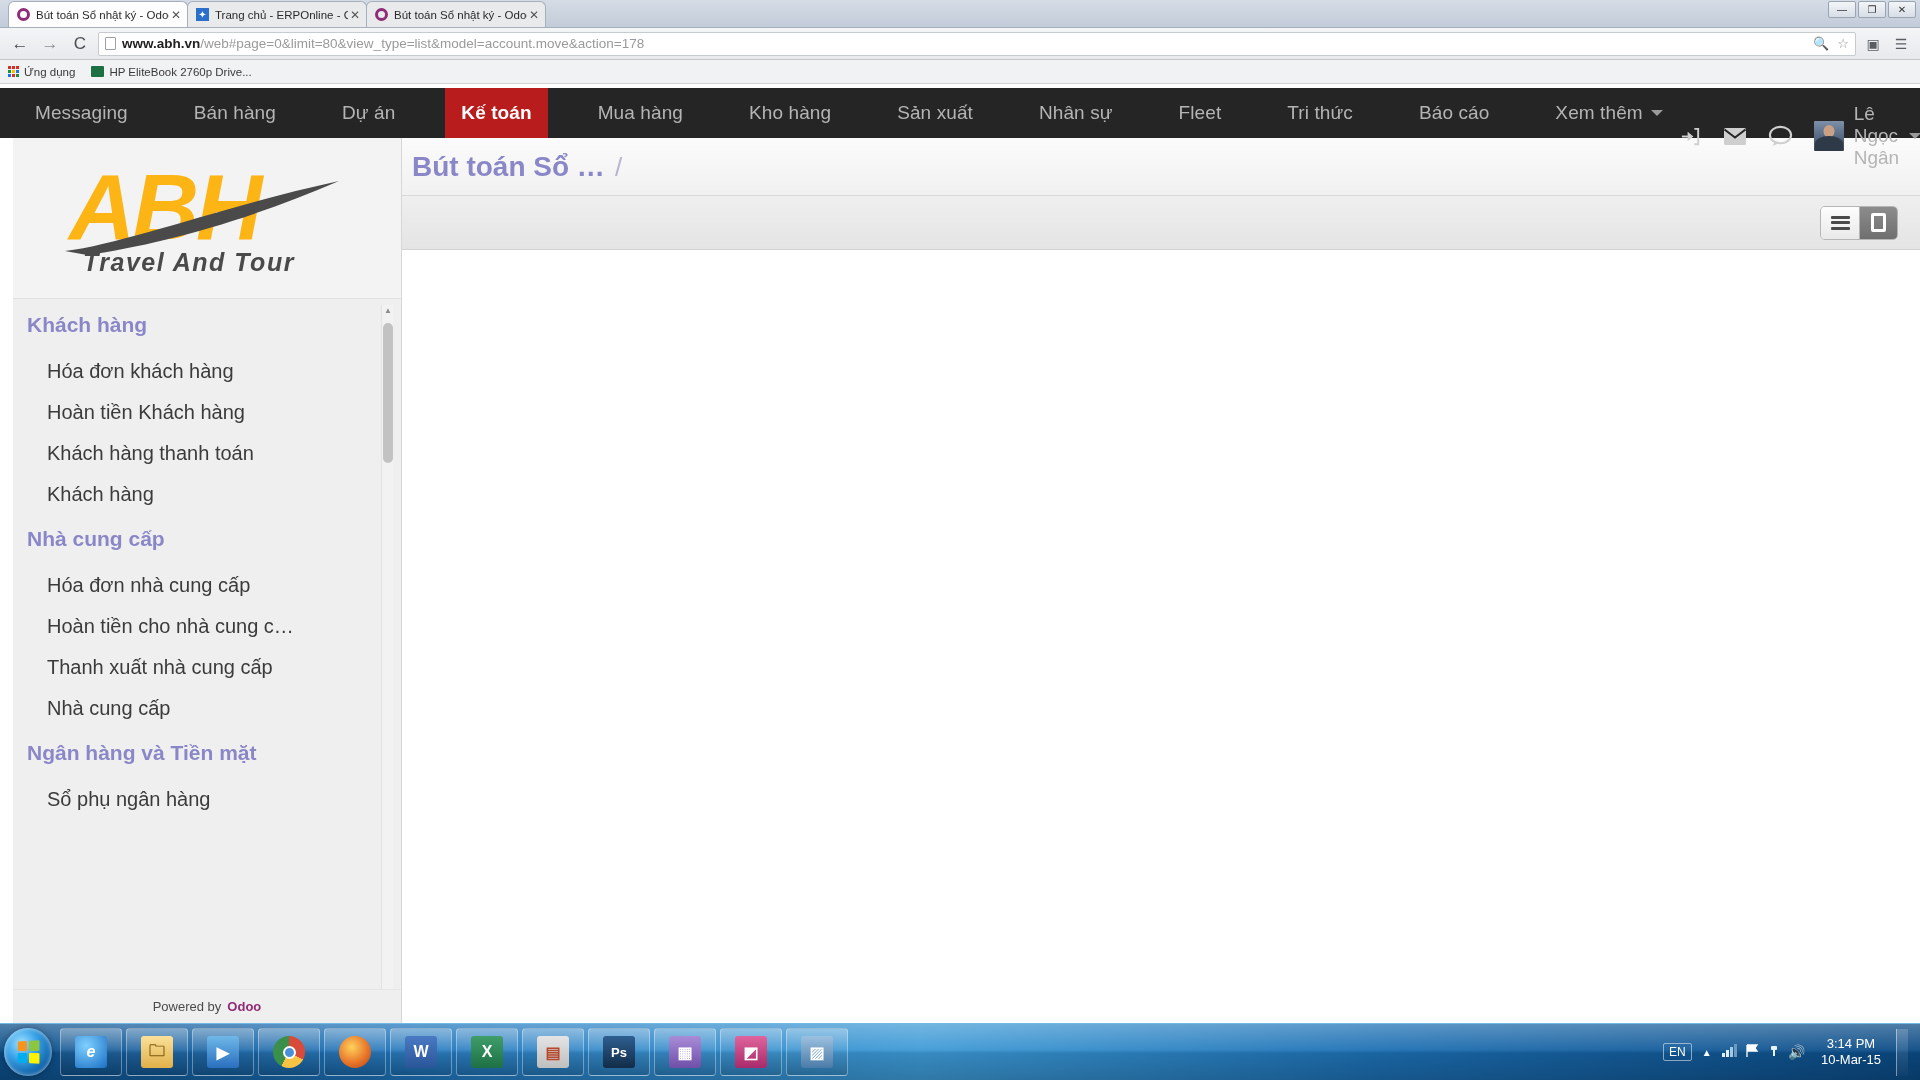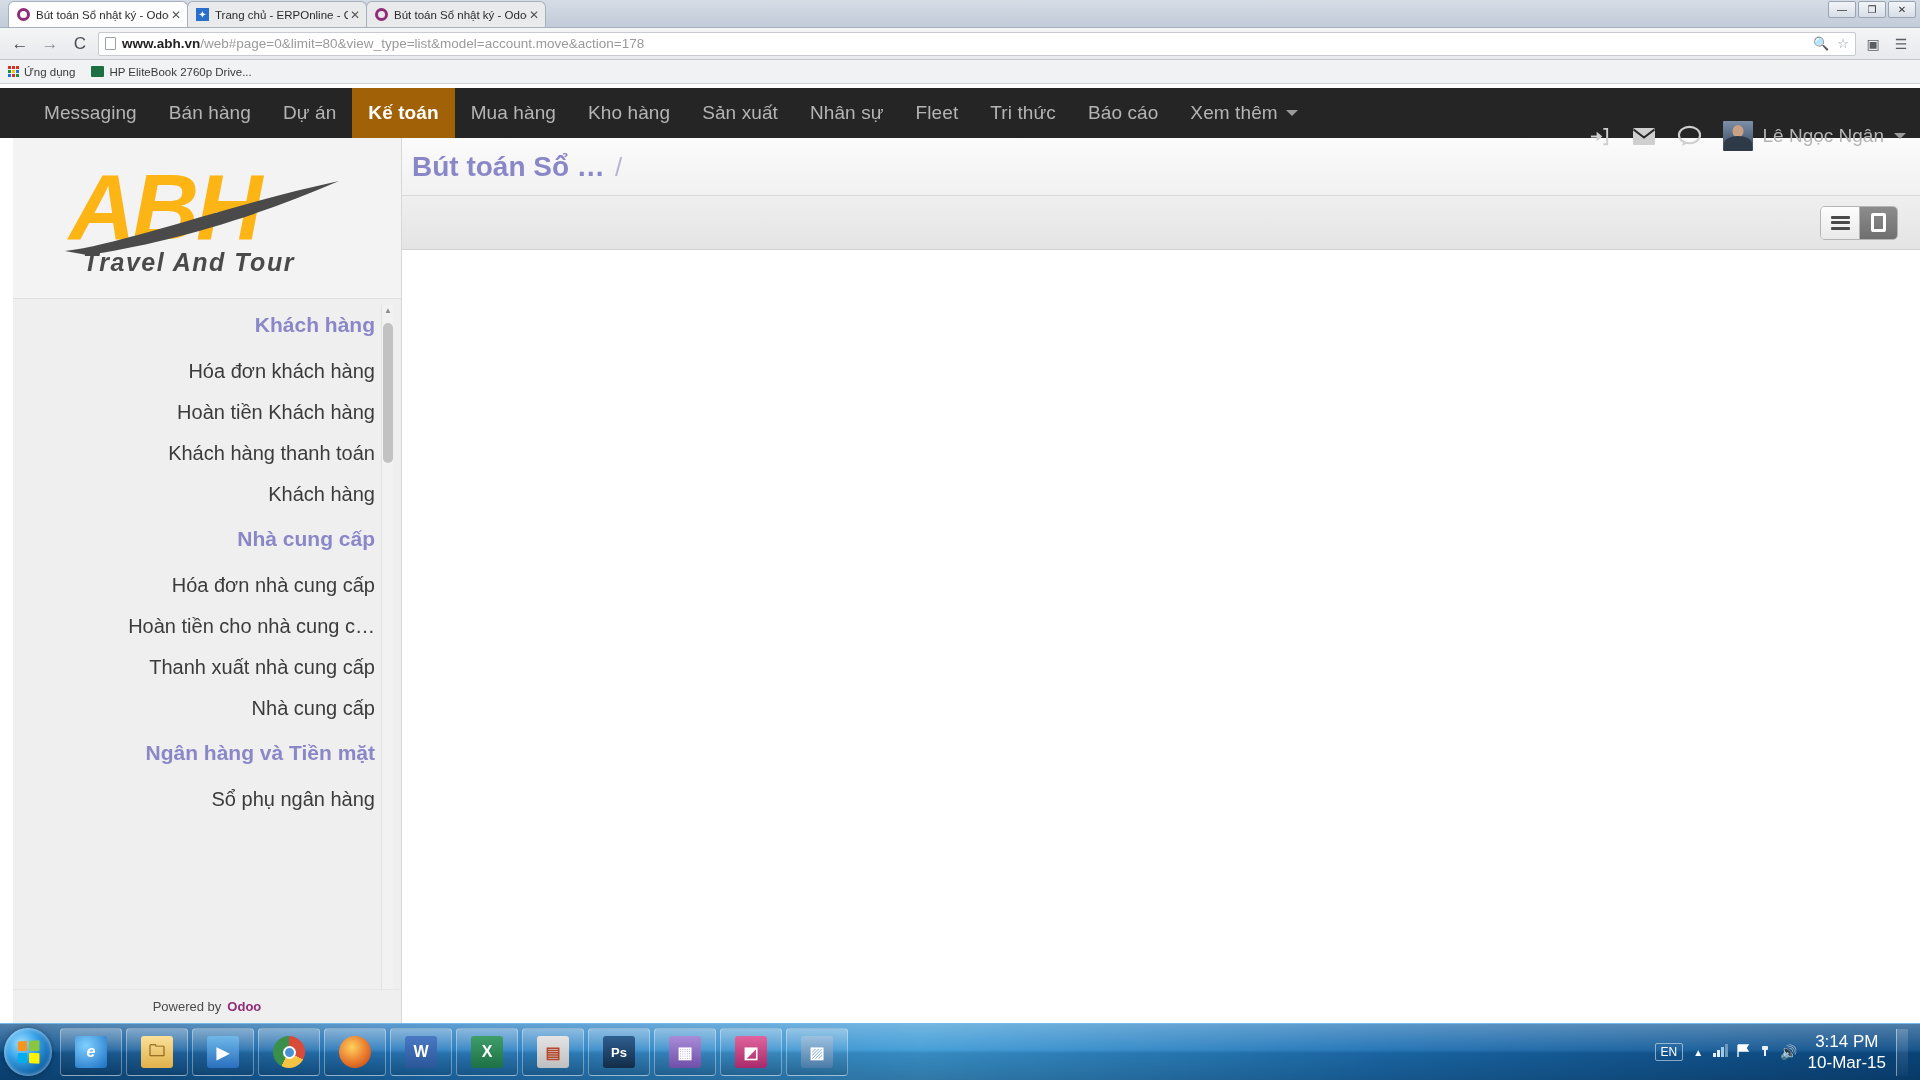--- a/index.html
+++ b/index.html
@@ -103,30 +103,30 @@
   .bm .xl { width:13px;height:11px;background:#1d7044;border-radius:1px;}
 
   
   .app { position:absolute; left:0; top:88px; right:0; bottom:57px; background:#fff; overflow:hidden; }
 
   .odoo-nav {
     height: 50px; background:#252525;
     display:flex; align-items:stretch;
     position:relative;
   }
-  .odoo-nav .menu { display:flex; align-items:stretch; padding-left:28px; }
+  .odoo-nav .menu { display:flex; align-items:stretch; padding-left:19px;gap:34px; }
   .odoo-nav .menu a {
     display:flex; align-items:center;
     padding: 0 16px;
     color:#b4b4b4; font-size:19px;
     text-decoration:none;
     white-space:nowrap;
     letter-spacing:0.1px;
   }
-  .odoo-nav .menu a.active { background:#a16207; color:#fff; font-weight:700; }
+  .odoo-nav .menu a.active { background:#b91c1c; color:#fff; font-weight:700; }
   .odoo-nav .menu a .caret {
     display:inline-block; margin-left:8px;
     width:0;height:0;border-left:6px solid transparent;border-right:6px solid transparent;
     border-top:6px solid #9a9a9a;
   }
   .odoo-nav .sysbar { margin-left:auto; display:flex; align-items:center; gap:21px; padding-right:14px;margin-top:46px; }
   .sysicon { color:#cfcfcf; font-size:21px; display:flex; align-items:center; }
   .userbox { display:flex; align-items:center; gap:10px; color:#b4b4b4; font-size:19px;}
   .avatar {
     width:30px;height:30px; flex:0 0 30px;
@@ -157,21 +157,21 @@
     display:flex; flex-direction:column;
   }
   .logo-wrap { height:160px; display:flex; align-items:center; justify-content:center; background:#f4f3f4; }
   .logo { width: 300px; height: 118px; position:relative; }
 
   .menu-scroll {
     flex:1 1 auto; position:relative; overflow:hidden;
     border-top:1px solid #e1dfe1;
     padding-top: 10px;
   }
-  .menu-inner { padding-left: 14px; padding-right: 26px; text-align: right; }
+  .menu-inner { padding-left: 14px; padding-right: 26px; }
   .sec-title {
     color:#8a87c8; font-size:21px; font-weight:700;
     margin: 12px 0 14px 0;
   }
   .sec-title:first-child { margin-top: 4px; }
   .menu-item {
     color:#3b3b3b; font-size:20px;
     padding: 9px 0 9px 20px;
     white-space:nowrap; overflow:hidden; text-overflow:ellipsis;
     cursor:default;
@@ -259,21 +259,21 @@
     position:relative;
   }
   .tb-ico { width:32px;height:32px; display:flex;align-items:center;justify-content:center;
             font-size:16px; font-weight:700; color:#fff; border-radius:3px; }
   .tray {
     margin-left:auto; display:flex; align-items:center; gap:10px;
     padding-right: 8px; color:#fff; font-size:13px;
   }
   .tray .lang { border:1px solid rgba(255,255,255,0.5); border-radius:2px; padding:1px 5px; font-size:12px;}
   .tray .trayicons { display:flex; gap:8px; align-items:center; font-size:14px; }
-  .clock { text-align:center; line-height:1.25; font-size:17px; min-width:70px;}
+  .clock { text-align:center; line-height:1.25; font-size:13px; min-width:70px;}
   .showdesk { width:12px; height:47px; border-left:1px solid rgba(255,255,255,0.45);
               background: linear-gradient(180deg, rgba(255,255,255,0.18), rgba(255,255,255,0.02)); }
 </style>
 </head>
 <body>
 
 <div class="browser">
 
   <div class="titlebar">
     <div class="tabstrip">

